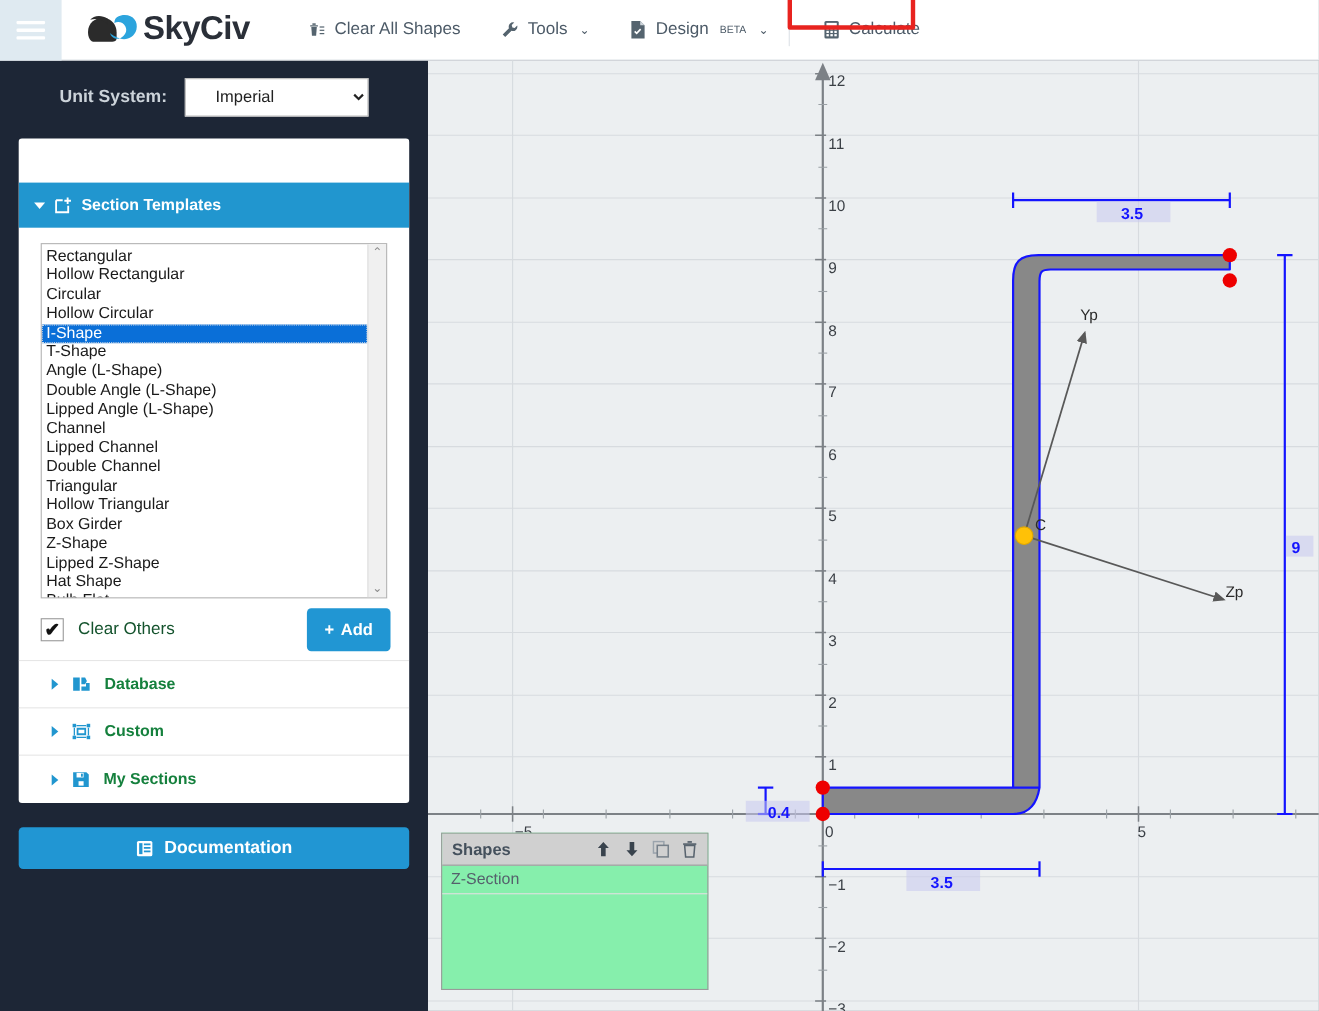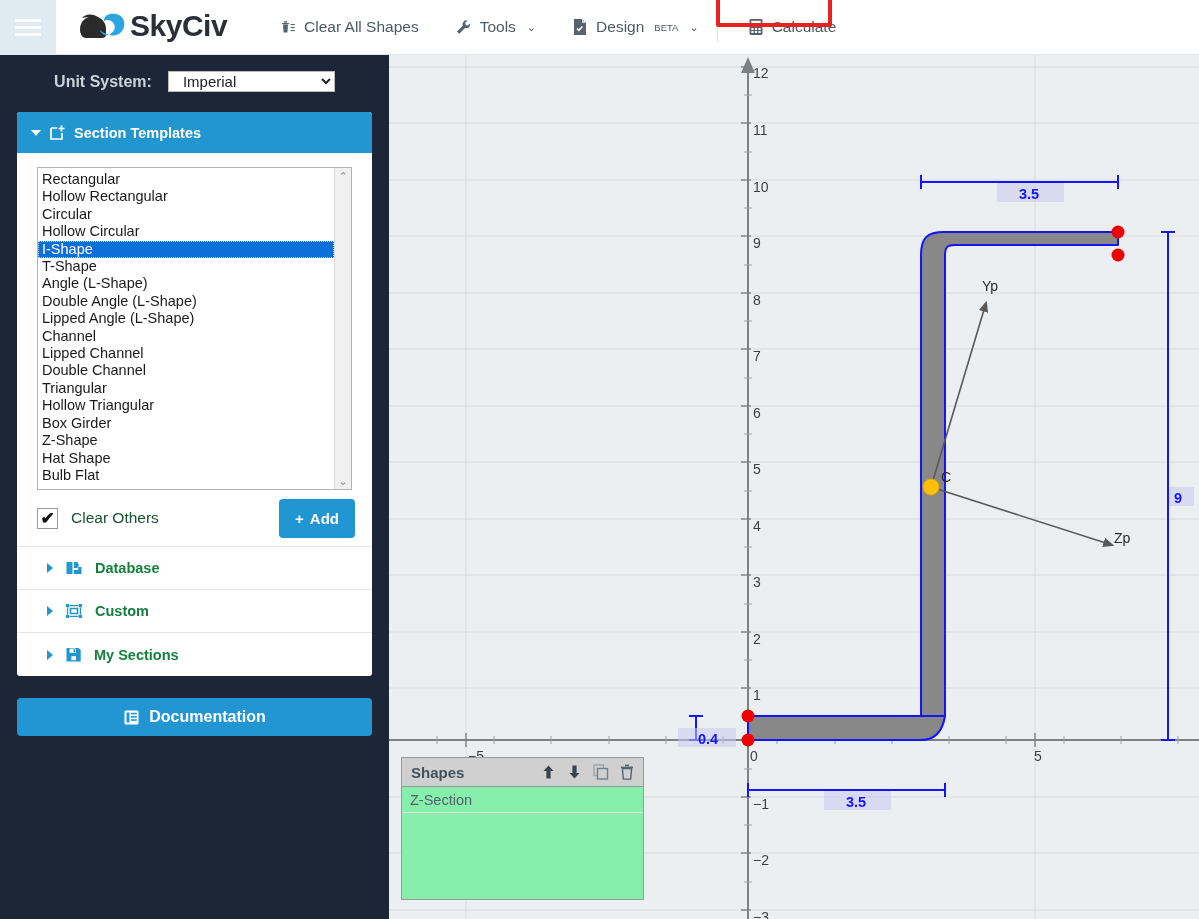--- a/index.html
+++ b/index.html
@@ -72,35 +72,35 @@
     position:absolute; left:0; top:55px; width:389px; height:864px;
     background:#1d2636;
     z-index:20;
   }
   #unit-row {
     display:flex; align-items:center; justify-content:center; gap:16px;
     padding-top:16px;
   }
   #unit-label { color:#ccd3da; font-size:16px; font-weight:700; }
   #unit-select {
-    width:167px; height:21px;
+    width:167px; height:35px;
     font-size:15px; font-family:"Liberation Sans", sans-serif;
     border:1px solid #bbb; background:#fff; color:#222;
-    padding-left:10px;
+    padding-left:23px;
     border-radius:0;
   }
 
   #panel {
     margin:20px 17px 0 17px; background:#ffffff;
     border-radius:3px; overflow:hidden;
   }
   #panel-header {
     background:#2196cf; color:#fff;
     height:41px; display:flex; align-items:center; gap:8px;
-    padding:0 14px; cursor:pointer;
+    padding:0 14px; cursor:pointer;margin-top:40px;
   }
   #panel-header .tri-down {
     width:0;height:0;border-left:5px solid transparent;border-right:5px solid transparent;
     border-top:6px solid #fff;
   }
   #panel-header .ph-title { font-size:14.5px; font-weight:700; }
 
   #templates-list {
     margin:14px 20px 0 20px;
     height:323px;
@@ -314,20 +314,21 @@
           <div class="tpl-item">Angle (L-Shape)</div>
           <div class="tpl-item">Double Angle (L-Shape)</div>
           <div class="tpl-item">Lipped Angle (L-Shape)</div>
           <div class="tpl-item">Channel</div>
           <div class="tpl-item">Lipped Channel</div>
           <div class="tpl-item">Double Channel</div>
           <div class="tpl-item">Triangular</div>
           <div class="tpl-item">Hollow Triangular</div>
           <div class="tpl-item">Box Girder</div>
           <div class="tpl-item">Z-Shape</div>
+          <div class="tpl-item">Lipped Z-Shape</div>
           <div class="tpl-item">Hat Shape</div>
           <div class="tpl-item">Bulb Flat</div>
         </div>
       <div id="tpl-scrollbar">
         <span class="scroll-arrow">⌃</span>
         <span class="scroll-arrow">⌄</span>
       </div>
     </div>
 
     <div id="clear-row">

